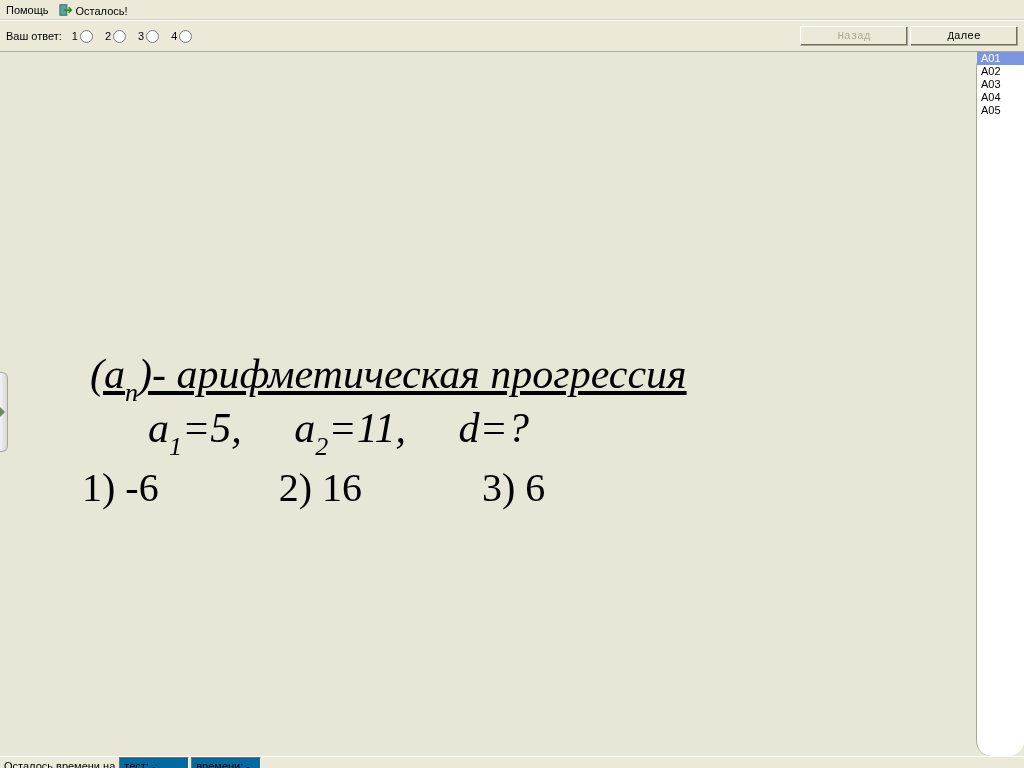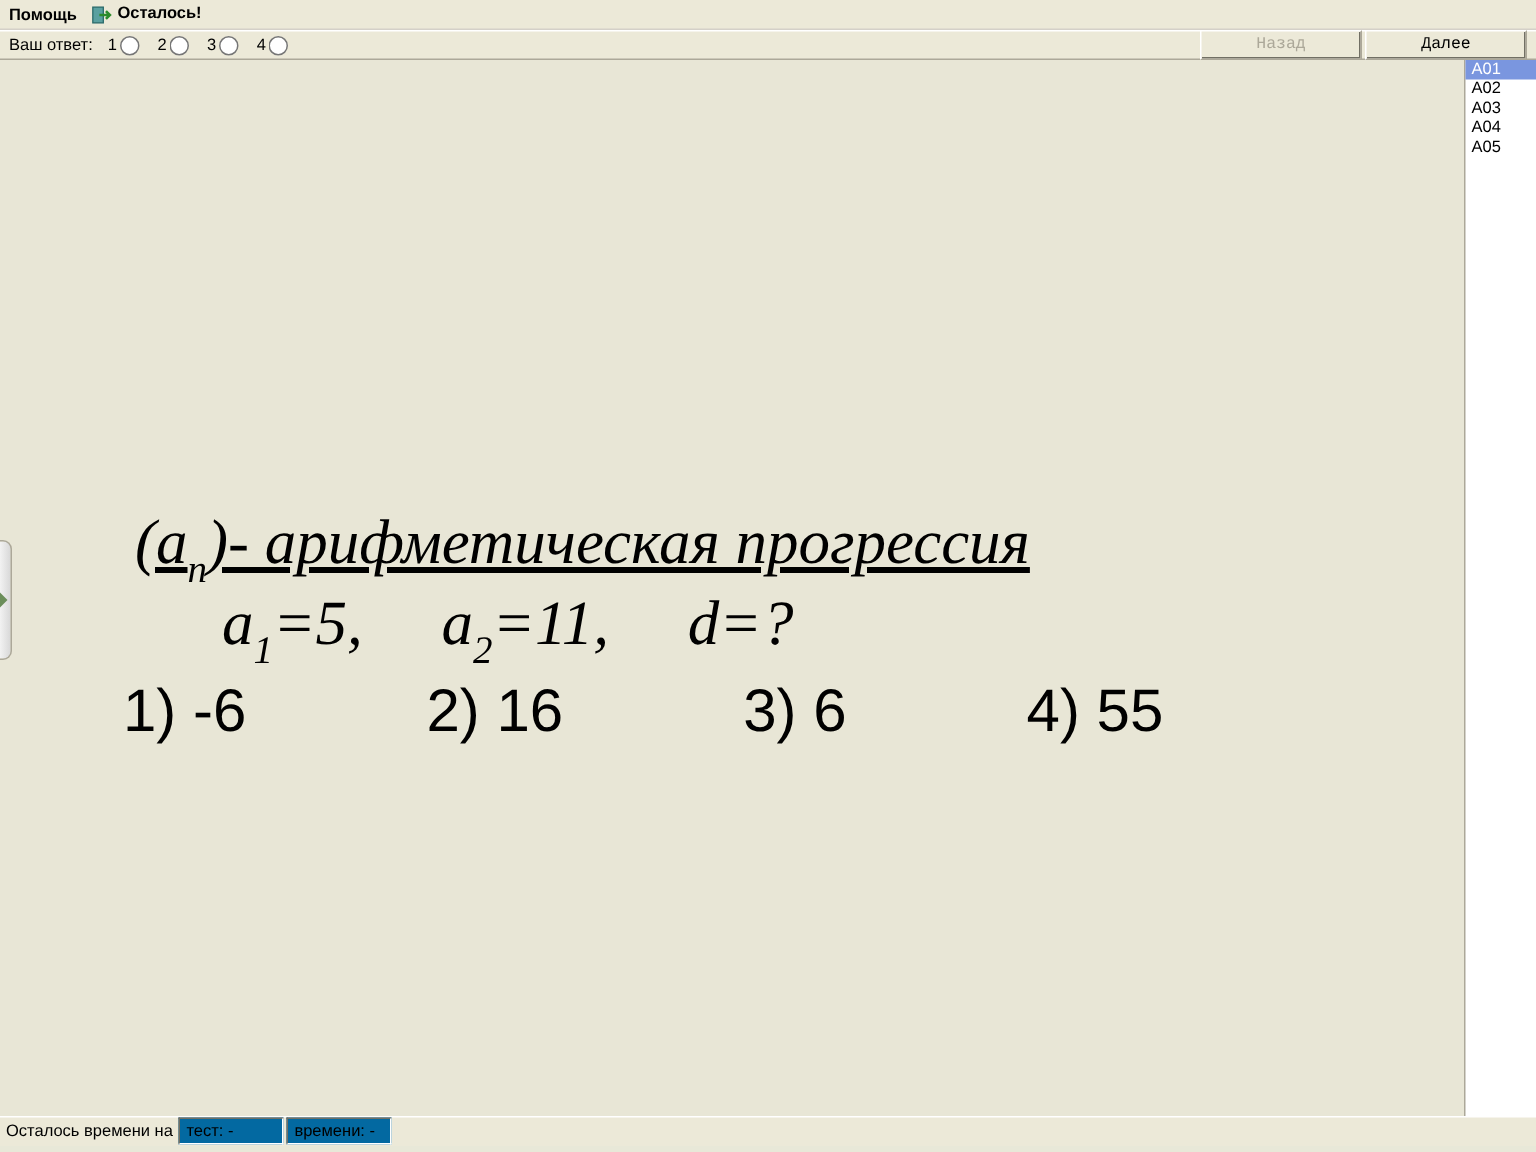--- a/index.html
+++ b/index.html
@@ -13,24 +13,24 @@
   }
   .menubar {
     height: 20px;
     background: #ece9d8;
     border-bottom: 1px solid #d4d0c8;
     display: flex;
     align-items: center;
     padding: 0 4px;
     gap: 6px;
   }
-  .menubar .item { display:flex; align-items:flex-start; gap:3px; padding:1px 2px;font-weight:bold; }
+  .menubar .item { display:flex; align-items:flex-end; gap:3px; padding:1px 2px; }
   .exit-icon svg { width:14px; height:14px; display:block; }
   .toolbar {
-    height: 20px;
+    height: 32px;
     background: #ece9d8;
     border-top: 1px solid #fff;
     border-bottom: 1px solid #aca899;
     display: flex;
     align-items: center;
     padding: 0 6px;
   }
   .toolbar-label { margin-right: 10px; }
   .radio-group { display:flex; align-items:center; gap:12px; }
   .radio-opt { display:flex; align-items:center; gap:2px; }
@@ -58,20 +58,21 @@
   .canvas {
     flex:1;
     position:relative;
     background:#e8e6d6;
   }
   .qlist {
     width:48px;
     background:#fff;
     border-left:1px solid #aca899;
     font-size:11px;
+    border-radius:15px;
   }
   .qlist .qitem { padding:0 4px; line-height:13px; }
   .qlist .qitem.selected { background:#7a96df; color:#fff; }
 
   
   .q-line1 {
     position:absolute;
     left: 90px; top: 298px;
     font-family: "Times New Roman", serif;
     font-style: italic;
@@ -87,21 +88,21 @@
     font-style: italic;
     font-size: 42px;
     white-space:nowrap;
     margin-left:40px;
   }
   .q-line2 .sub { font-size:26px; vertical-align: sub; position:relative; top:4px;}
   .answers-row {
     position:absolute;
     left: 82px; top: 412px;
     width: 820px;
-    font-family:Liberation Sans, sans-serif;
+    font-family:Liberation Serif, serif;
     font-size: 40px;
     display:flex;
     justify-content: flex-start;
     gap: 120px;
     text-align: center;
   }
   .answers-row .ans { white-space:nowrap; }
 
   .handle-tab {
     position:absolute;
@@ -198,21 +199,20 @@
       &nbsp;&nbsp;&nbsp;
       <span>a</span><span class="sub">2</span><span>=11,</span>
       &nbsp;&nbsp;&nbsp;
       <span>d=?</span>
     </div>
 
     <div class="answers-row">
       <span class="ans">1) -6</span>
       <span class="ans">2) 16</span>
       <span class="ans">3) 6</span>
-      <span class="ans">4) 55</span>
     </div>
 
   </div>
   <div class="qlist">
     <div class="qitem selected">A01</div>
     <div class="qitem">A02</div>
     <div class="qitem">A03</div>
     <div class="qitem">A04</div>
     <div class="qitem">A05</div>
   </div>

